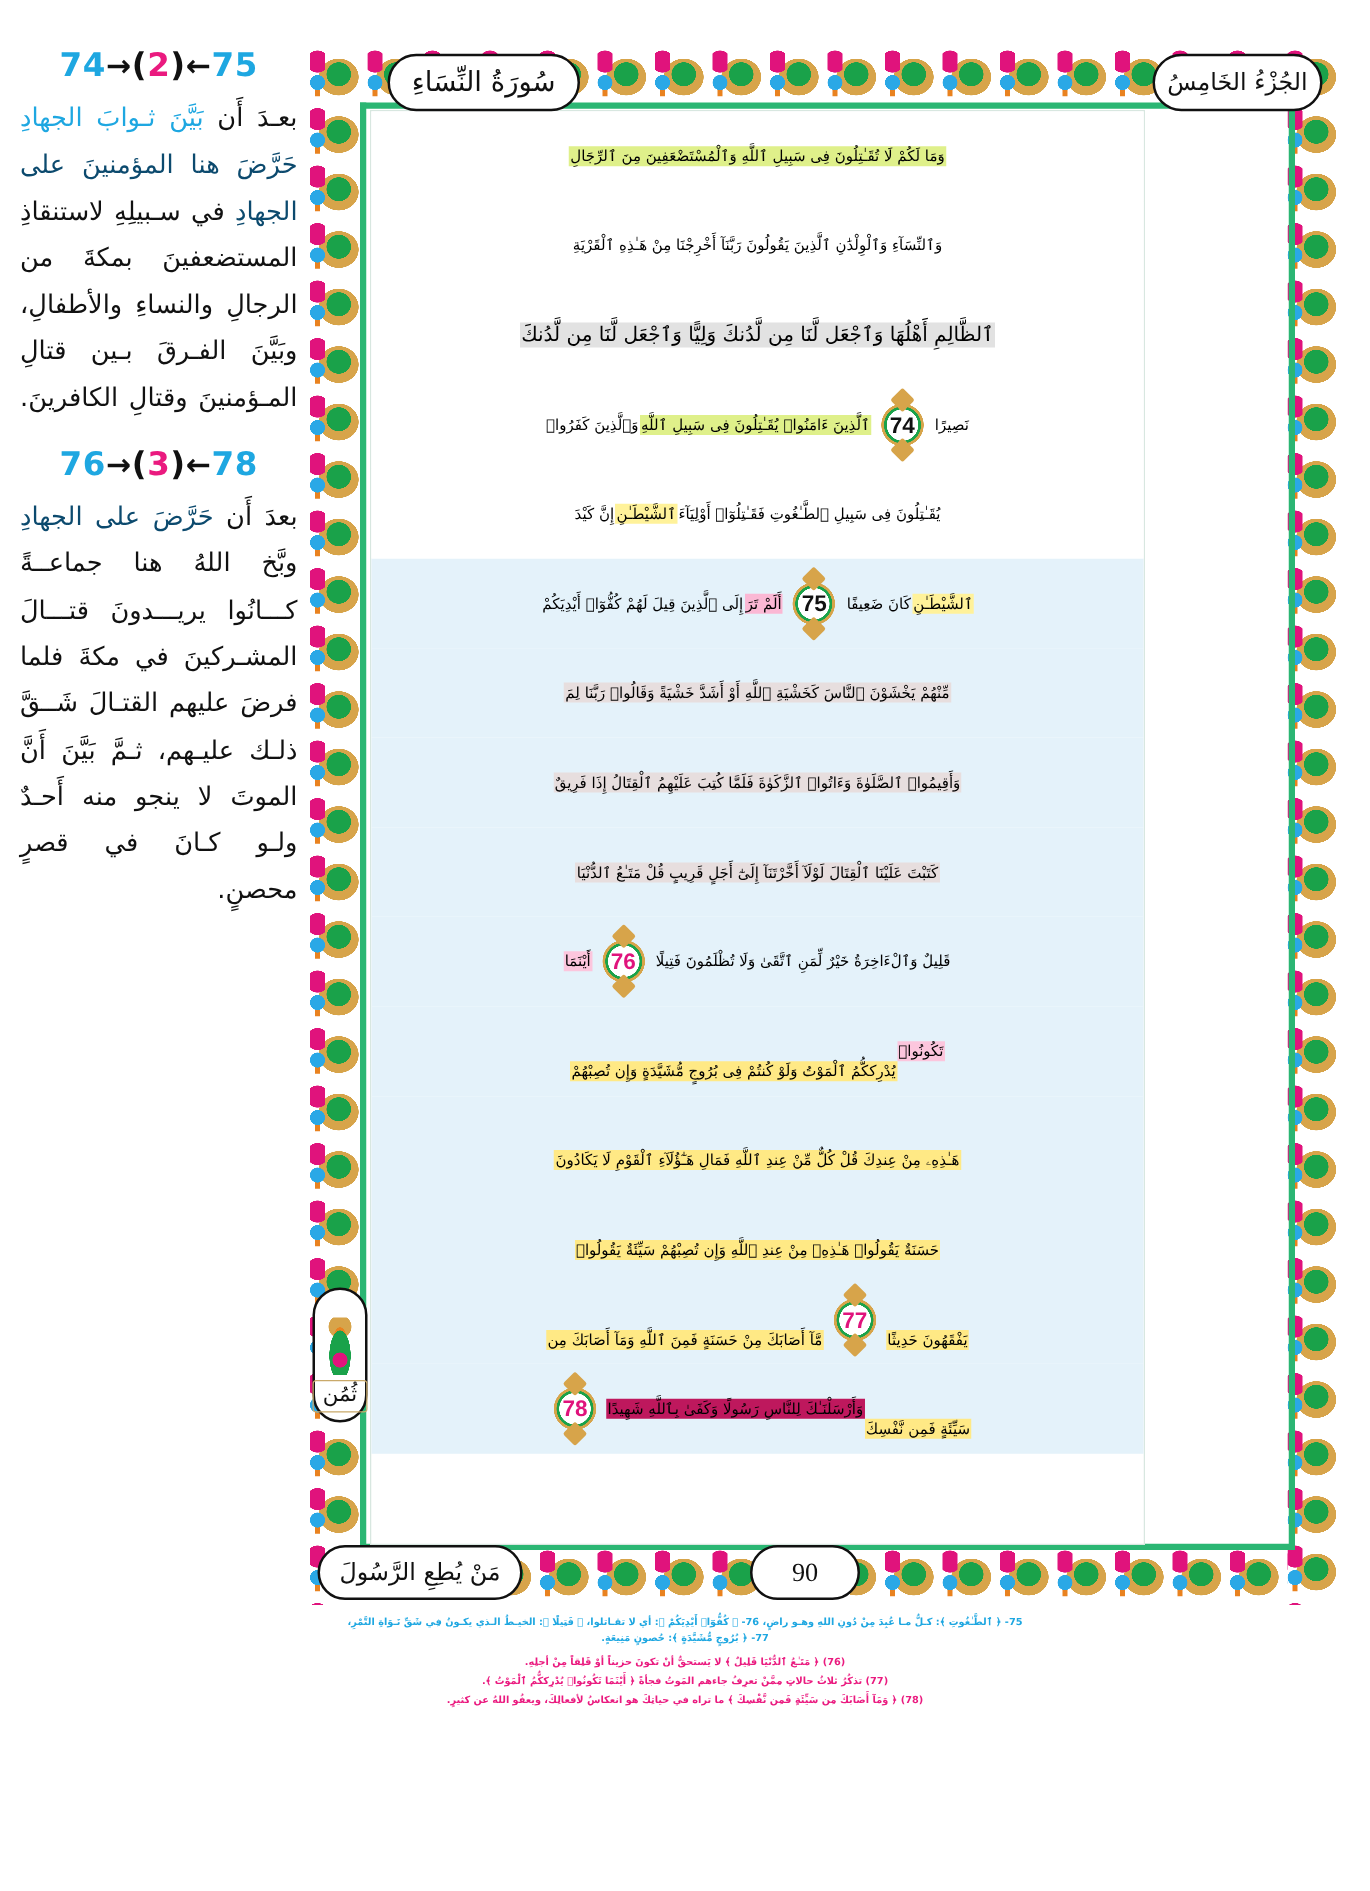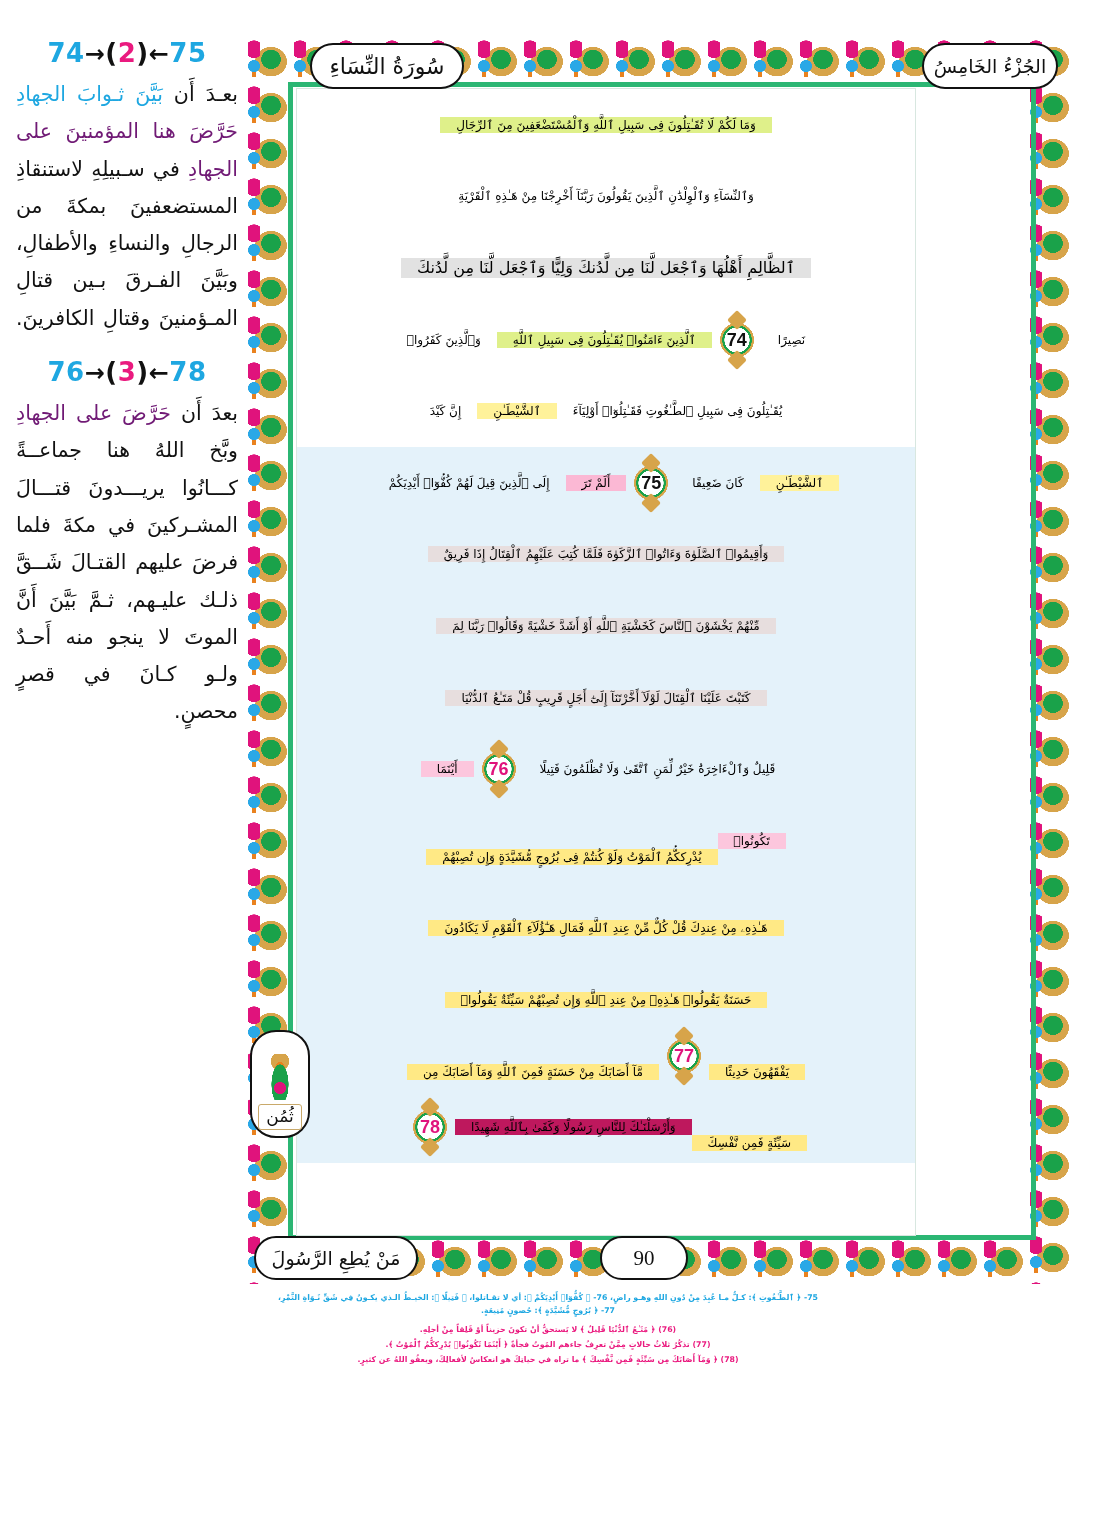--- a/index.html
+++ b/index.html
@@ -21,21 +21,21 @@
   .range-bar .num{color:#1ea7e1;}
   .range-bar .arw{color:#111;font-size:24px;}
   .range-bar .grp{color:#ea1a7f;}
   .range-bar .par{color:#111;}
   .tafsir-body{
     font-size:20.5px;line-height:1.82;color:#111;
     direction:rtl;text-align:justify;text-align-last:justify;
     font-family:"DejaVu Sans","Liberation Sans",sans-serif;
   }
   .t-cyan{color:#1ea7e1;}
-  .t-pink{color:#701a75;}
+  .t-pink{color:#0c4a6e;}
   .block-2{margin-bottom:22px;}
   .range-bar.second{margin-top:4px;}
 
   
   #frame{
     position:absolute;left:248px;top:38px;width:828px;height:1246px;
   }
   .orn-band{position:absolute;overflow:hidden;}
   .orn-h{height:46px;}
   .orn-v{width:46px;}
@@ -90,21 +90,21 @@
     position:absolute;left:296px;top:88px;width:618px;height:1146px;
     background:#ffffff;z-index:3;overflow:hidden;
     border:1px solid #d8e7e0;
   }
   .qline{
     direction:rtl;display:flex;align-items:center;justify-content:center;
     font-size:28px;line-height:1;color:#000;height:71.6px;
     white-space:nowrap;position:relative;
     font-family:"DejaVu Sans","Liberation Sans",sans-serif;
   }
-  .qline .seg{padding:2px 16px;display:inline-block;}
+  .qline .seg{padding:2px 1px;display:inline-block;}
   
   .bg-white{background:#ffffff;}
   .bg-blue{background:#e4f2fa;}
   
   .hl-green{background:#dff08a;}
   .hl-grey{background:#e2e2e2;}
   .hl-greyp{background:#e7dede;}
   .hl-yellow{background:#fff29a;}
   .hl-yellow2{background:#ffe985;margin-top:32px;}
   .hl-pink{background:#fbb8d4;}
@@ -136,21 +136,21 @@
   }
   .ayah .num{
     position:relative;z-index:2;font-size:18px;font-weight:bold;
     font-family:"Liberation Sans",sans-serif;
   }
   .ayah.green .num{color:#111;}
   .ayah.pink .num{color:#e0137c;}
 
   
   #thumn-marker{
-    position:absolute;left:250px;top:1030px;width:60px;height:108px;z-index:8;
+    position:absolute;left:250px;top:1030px;width:44px;height:108px;z-index:8;
     background:#fff;border:2px solid #111;border-radius:26px;
     display:flex;flex-direction:column;align-items:center;justify-content:flex-end;
     padding-bottom:6px;box-sizing:border-box;
   }
   #thumn-marker .orn{
     width:26px;height:46px;margin-bottom:4px;
     background:
       radial-gradient(circle at 50% 74%, #e0137c 0 16%, rgba(0,0,0,0) 17%),
       radial-gradient(ellipse at 50% 66%, #1aa24a 0 46%, rgba(0,0,0,0) 47%),
       radial-gradient(ellipse at 50% 42%, #e9821f 0 30%, rgba(0,0,0,0) 31%),
@@ -348,24 +348,24 @@
       <span class="seg hl-yellow">ٱلشَّيْطَـٰنِ</span>
       <span class="seg ">كَانَ ضَعِيفًا</span>
       <span class="ayah green">
         <span class="rosette"></span>
         <span class="num">75</span>
       </span>
       <span class="seg hl-pink">أَلَمْ تَرَ</span>
       <span class="seg ">إِلَى ٱلَّذِينَ قِيلَ لَهُمْ كُفُّوٓا۟ أَيْدِيَكُمْ</span>
     </div>
     <div class="qline bg-blue" style="font-size: 12px;">
+      <span class="seg hl-greyp">مِّنْهُمْ يَخْشَوْنَ ٱلنَّاسَ كَخَشْيَةِ ٱللَّهِ أَوْ أَشَدَّ خَشْيَةً وَقَالُوا۟ رَبَّنَا لِمَ</span>
+    </div>
+    <div class="qline bg-blue" style="font-size: 12px;">
       <span class="seg hl-greyp">وَأَقِيمُوا۟ ٱلصَّلَوٰةَ وَءَاتُوا۟ ٱلزَّكَوٰةَ فَلَمَّا كُتِبَ عَلَيْهِمُ ٱلْقِتَالُ إِذَا فَرِيقٌ</span>
-    </div>
-    <div class="qline bg-blue" style="font-size: 12px;">
-      <span class="seg hl-greyp">مِّنْهُمْ يَخْشَوْنَ ٱلنَّاسَ كَخَشْيَةِ ٱللَّهِ أَوْ أَشَدَّ خَشْيَةً وَقَالُوا۟ رَبَّنَا لِمَ</span>
     </div>
     <div class="qline bg-blue" style="font-size: 12px;">
       <span class="seg hl-greyp">كَتَبْتَ عَلَيْنَا ٱلْقِتَالَ لَوْلَآ أَخَّرْتَنَآ إِلَىٰٓ أَجَلٍ قَرِيبٍ قُلْ مَتَـٰعُ ٱلدُّنْيَا</span>
     </div>
     <div class="qline bg-blue" style="font-size: 12px;">
       <span class="seg ">قَلِيلٌ وَٱلْءَاخِرَةُ خَيْرٌ لِّمَنِ ٱتَّقَىٰ وَلَا تُظْلَمُونَ فَتِيلًا</span>
       <span class="ayah pink">
         <span class="rosette"></span>
         <span class="num">76</span>
       </span>

